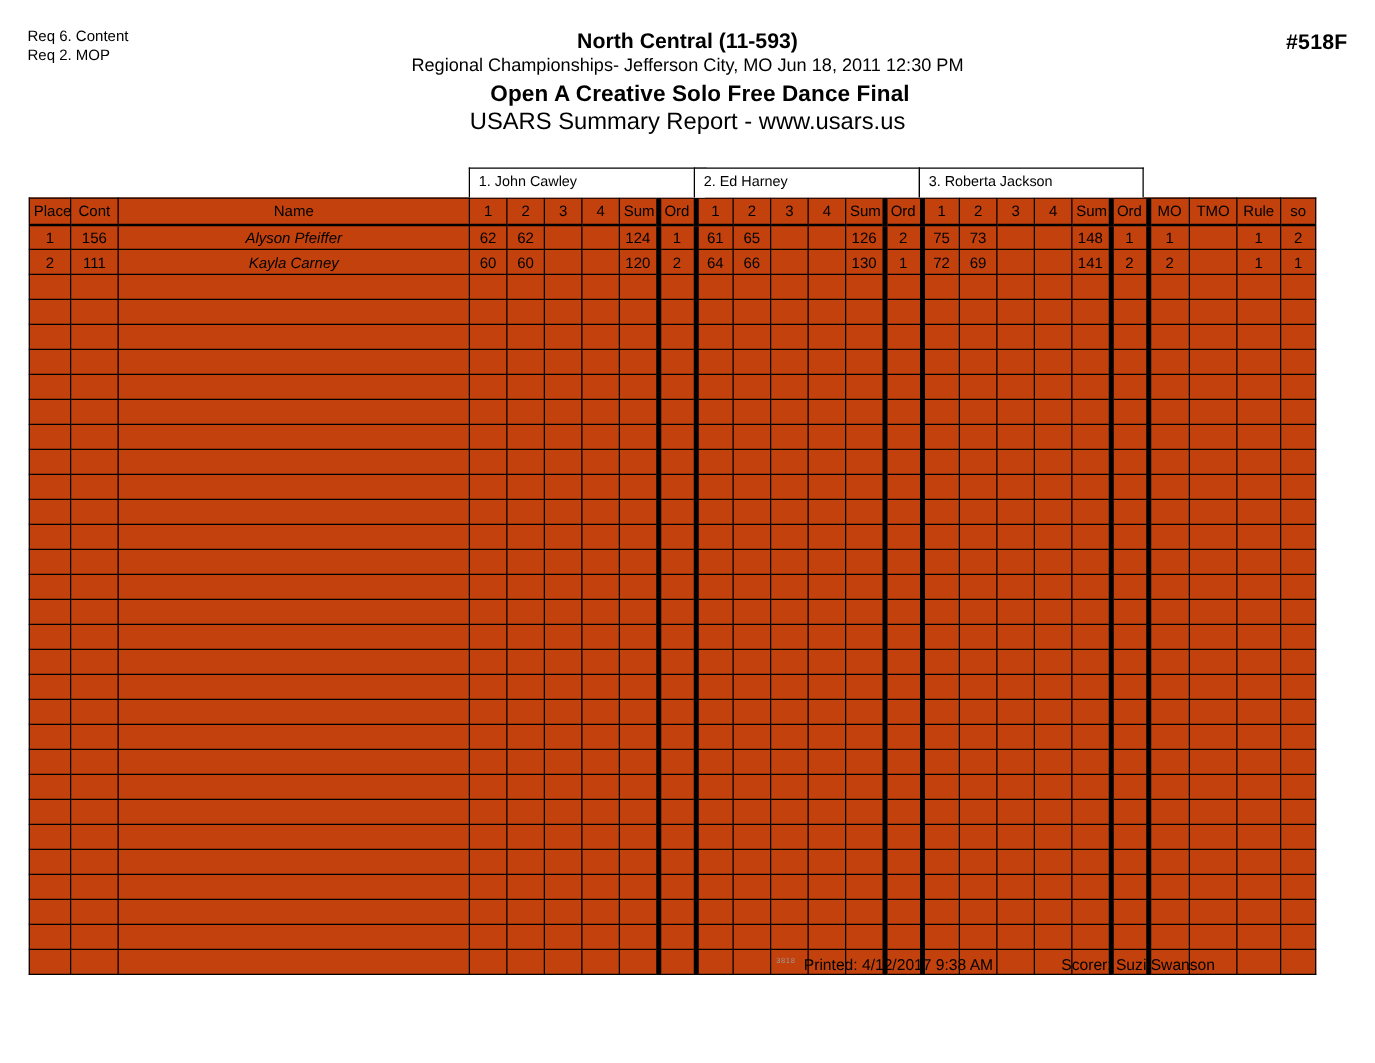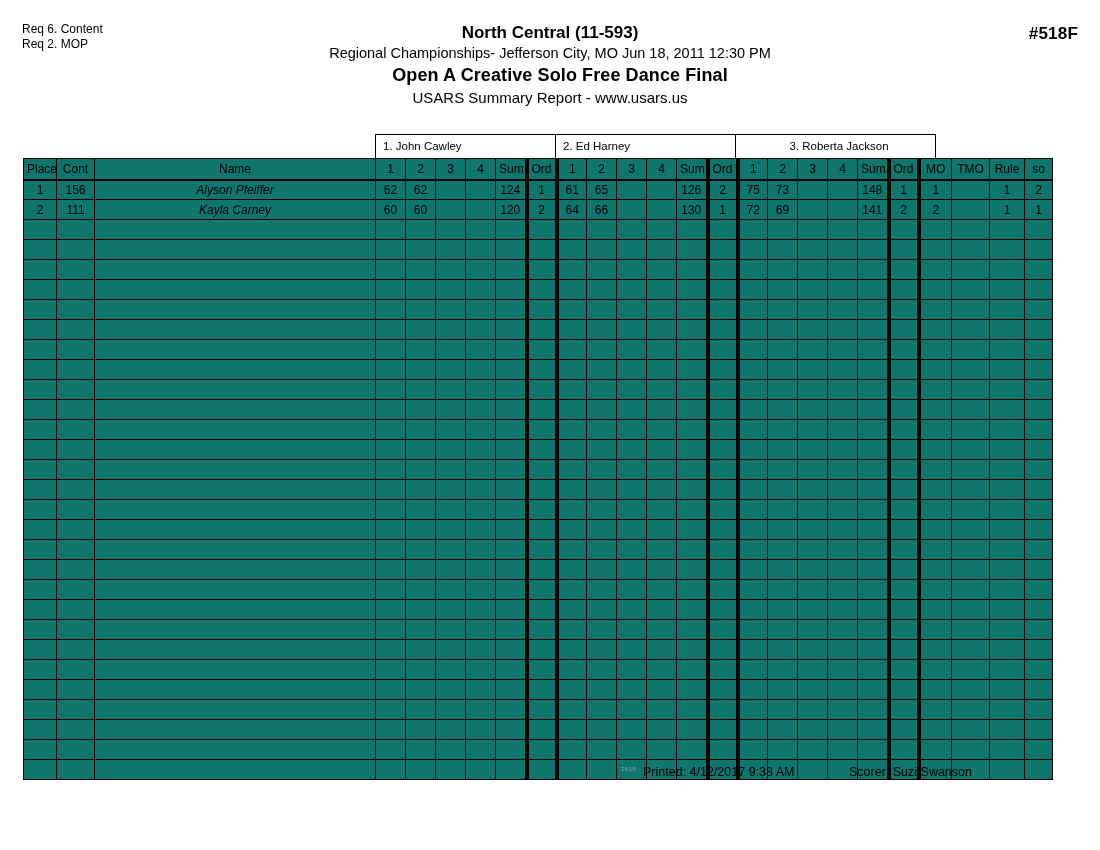--- a/index.html
+++ b/index.html
@@ -54,21 +54,21 @@
     line-height: 20px;
   }
   #titleblock .t-event {
     font-size: 18px;
     font-weight: bold;
     line-height: 24px;
     letter-spacing: 0.1px;
     margin-left: 20px;
   }
   #titleblock .t-report {
-    font-size: 15px;
+    font-size: 19px;
     line-height: 22px;
   }
 
   
   #sheet {
     position: absolute;
     left: 23px;
     top: 134px;
     width: 1011px;
   }
@@ -88,27 +88,27 @@
     border: 1px solid #000;
     border-bottom: none;
     font-size: 11.5px;
     line-height: 22px;
     padding-left: 7px;
     white-space: nowrap;
     background: #fff;
   }
   .jbox.j1 { left: 0px;   width: 190px; }
   .jbox.j2 { left: 180px; width: 181px; }
-  .jbox.j3 { left: 360px; width: 201px; text-align: center; }
+  .jbox.j3 { left: 360px; width: 180px; }
 
   table#grid {
     border-collapse: collapse;
     table-layout: fixed;
     width: 1011px;
-    background: #0f766e;
+    background: #c2410c;
   }
   table#grid td, table#grid th {
     border: 1px solid #000;
     font-weight: normal;
     font-size: 12px;
     height: 20px;
     padding: 0 3px;
     box-sizing: border-box;
     overflow: hidden;
     white-space: nowrap;

